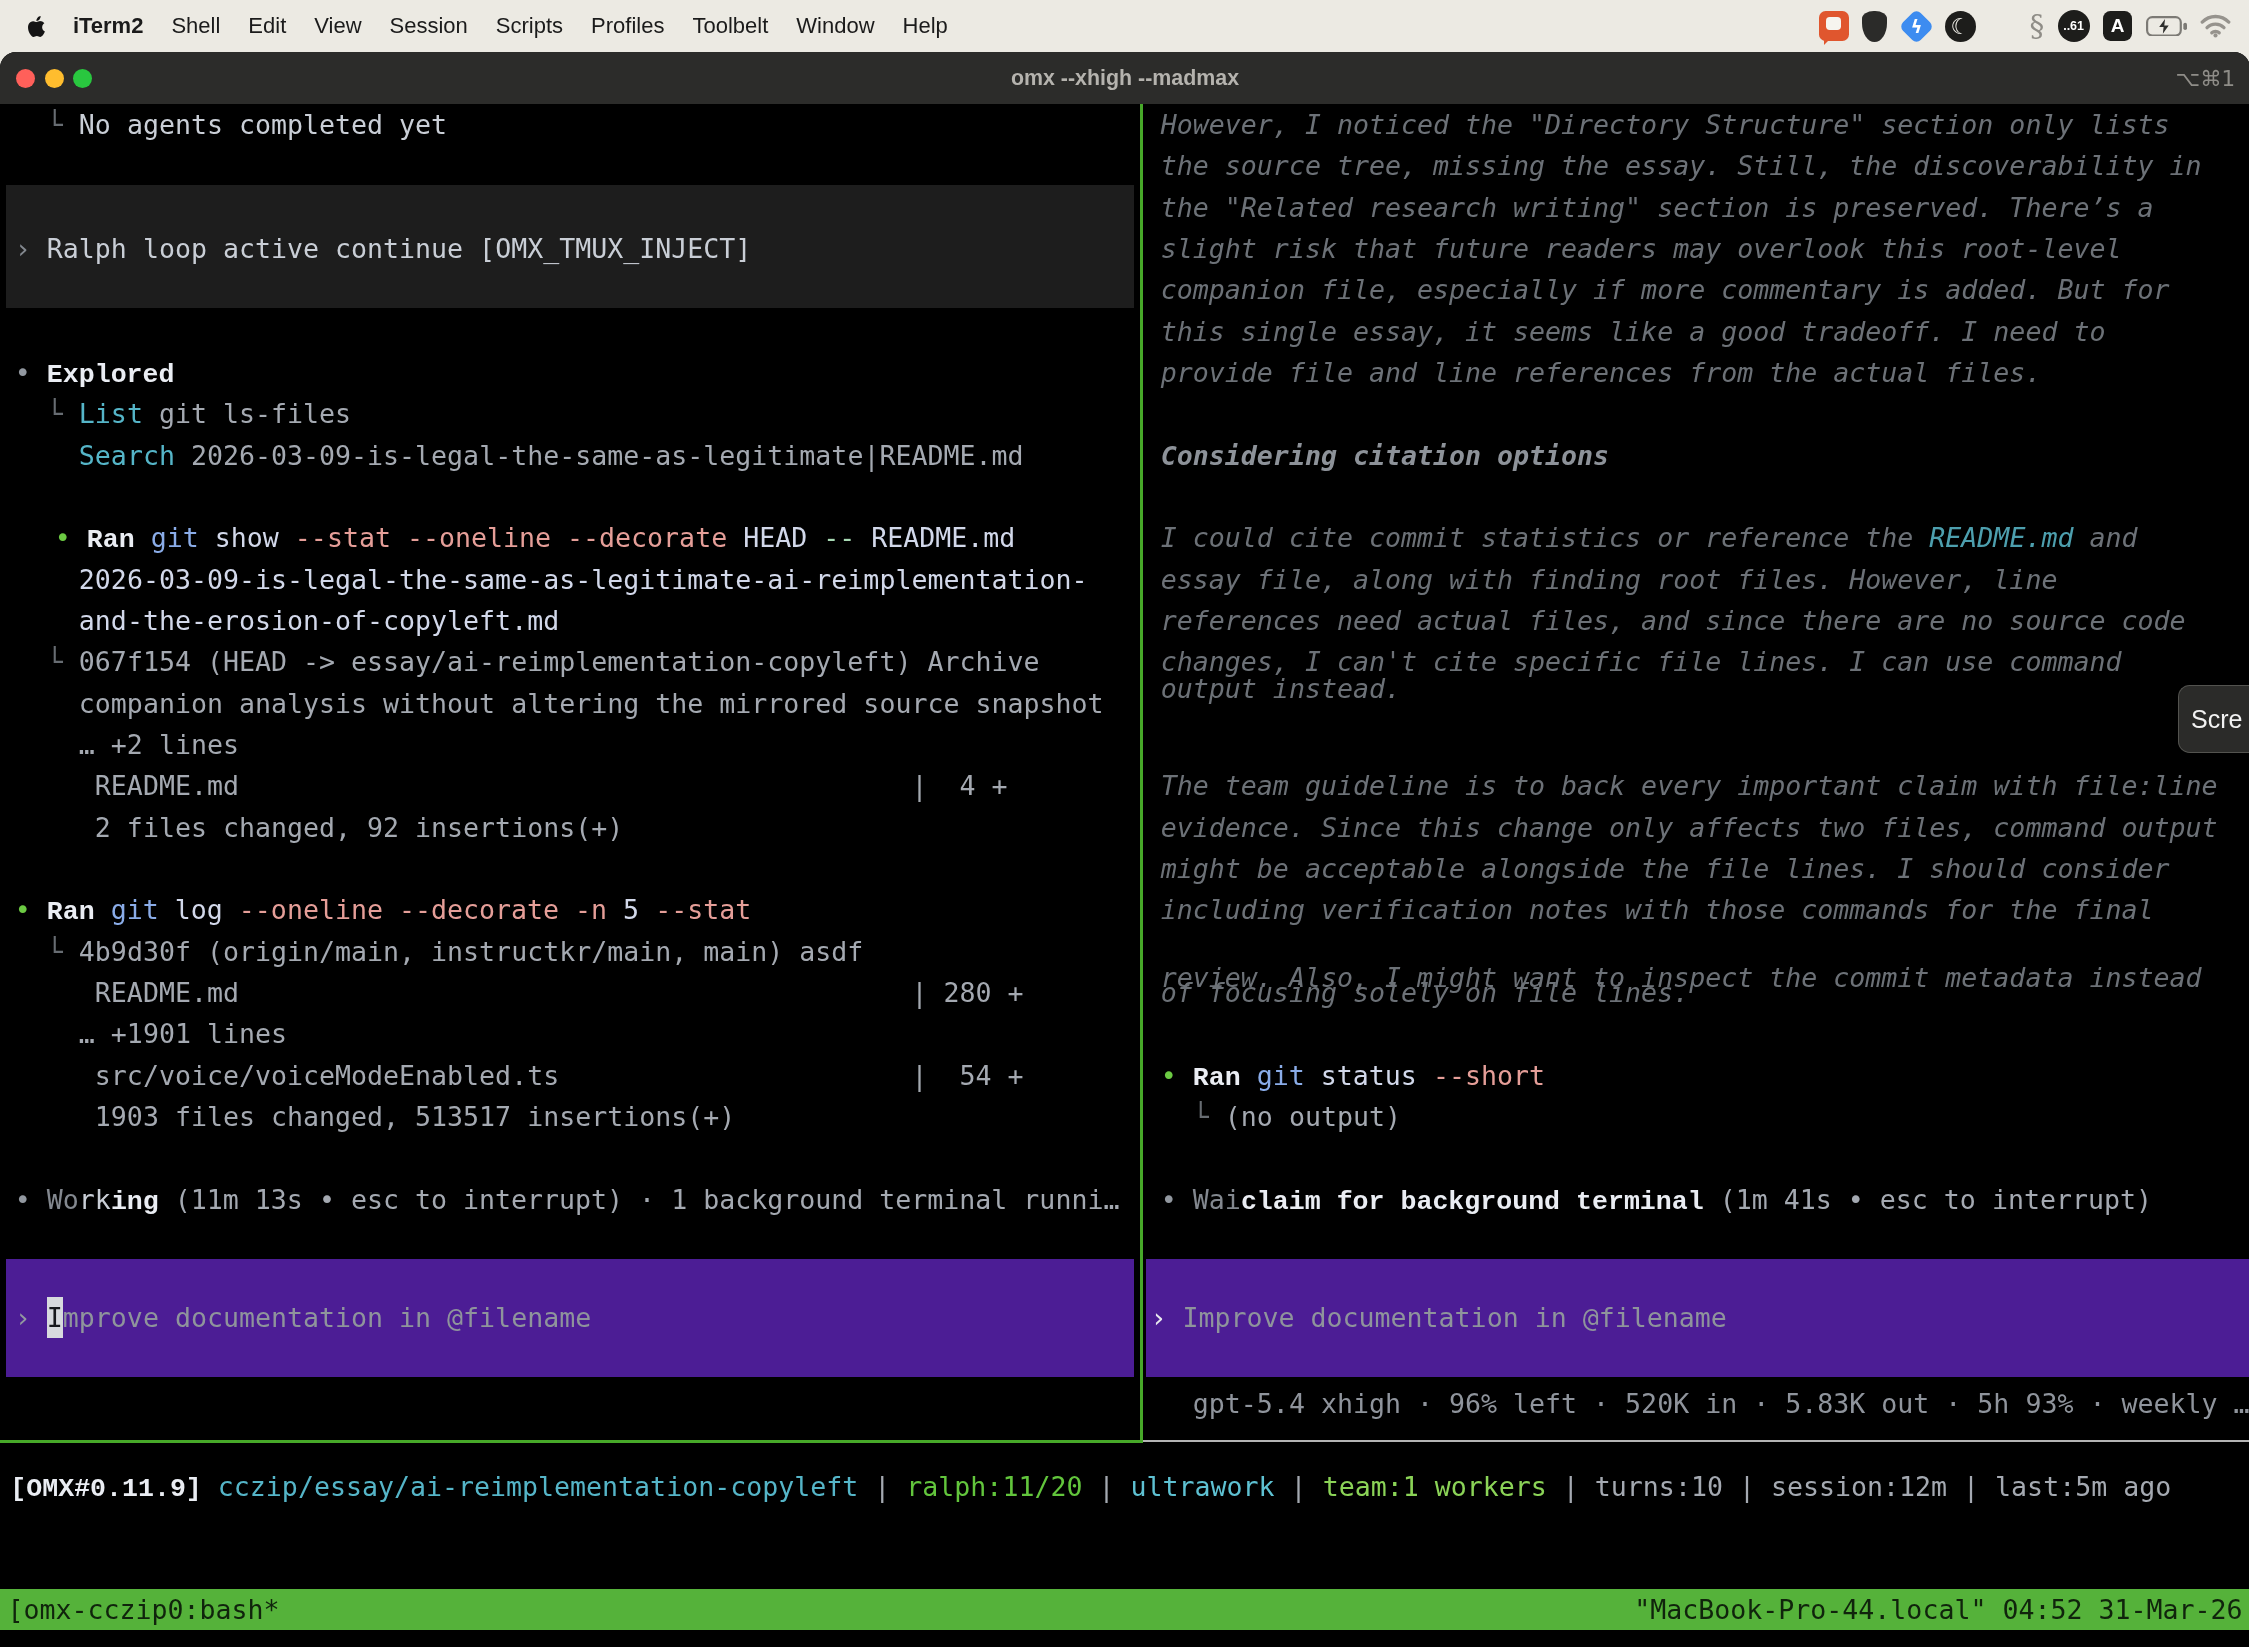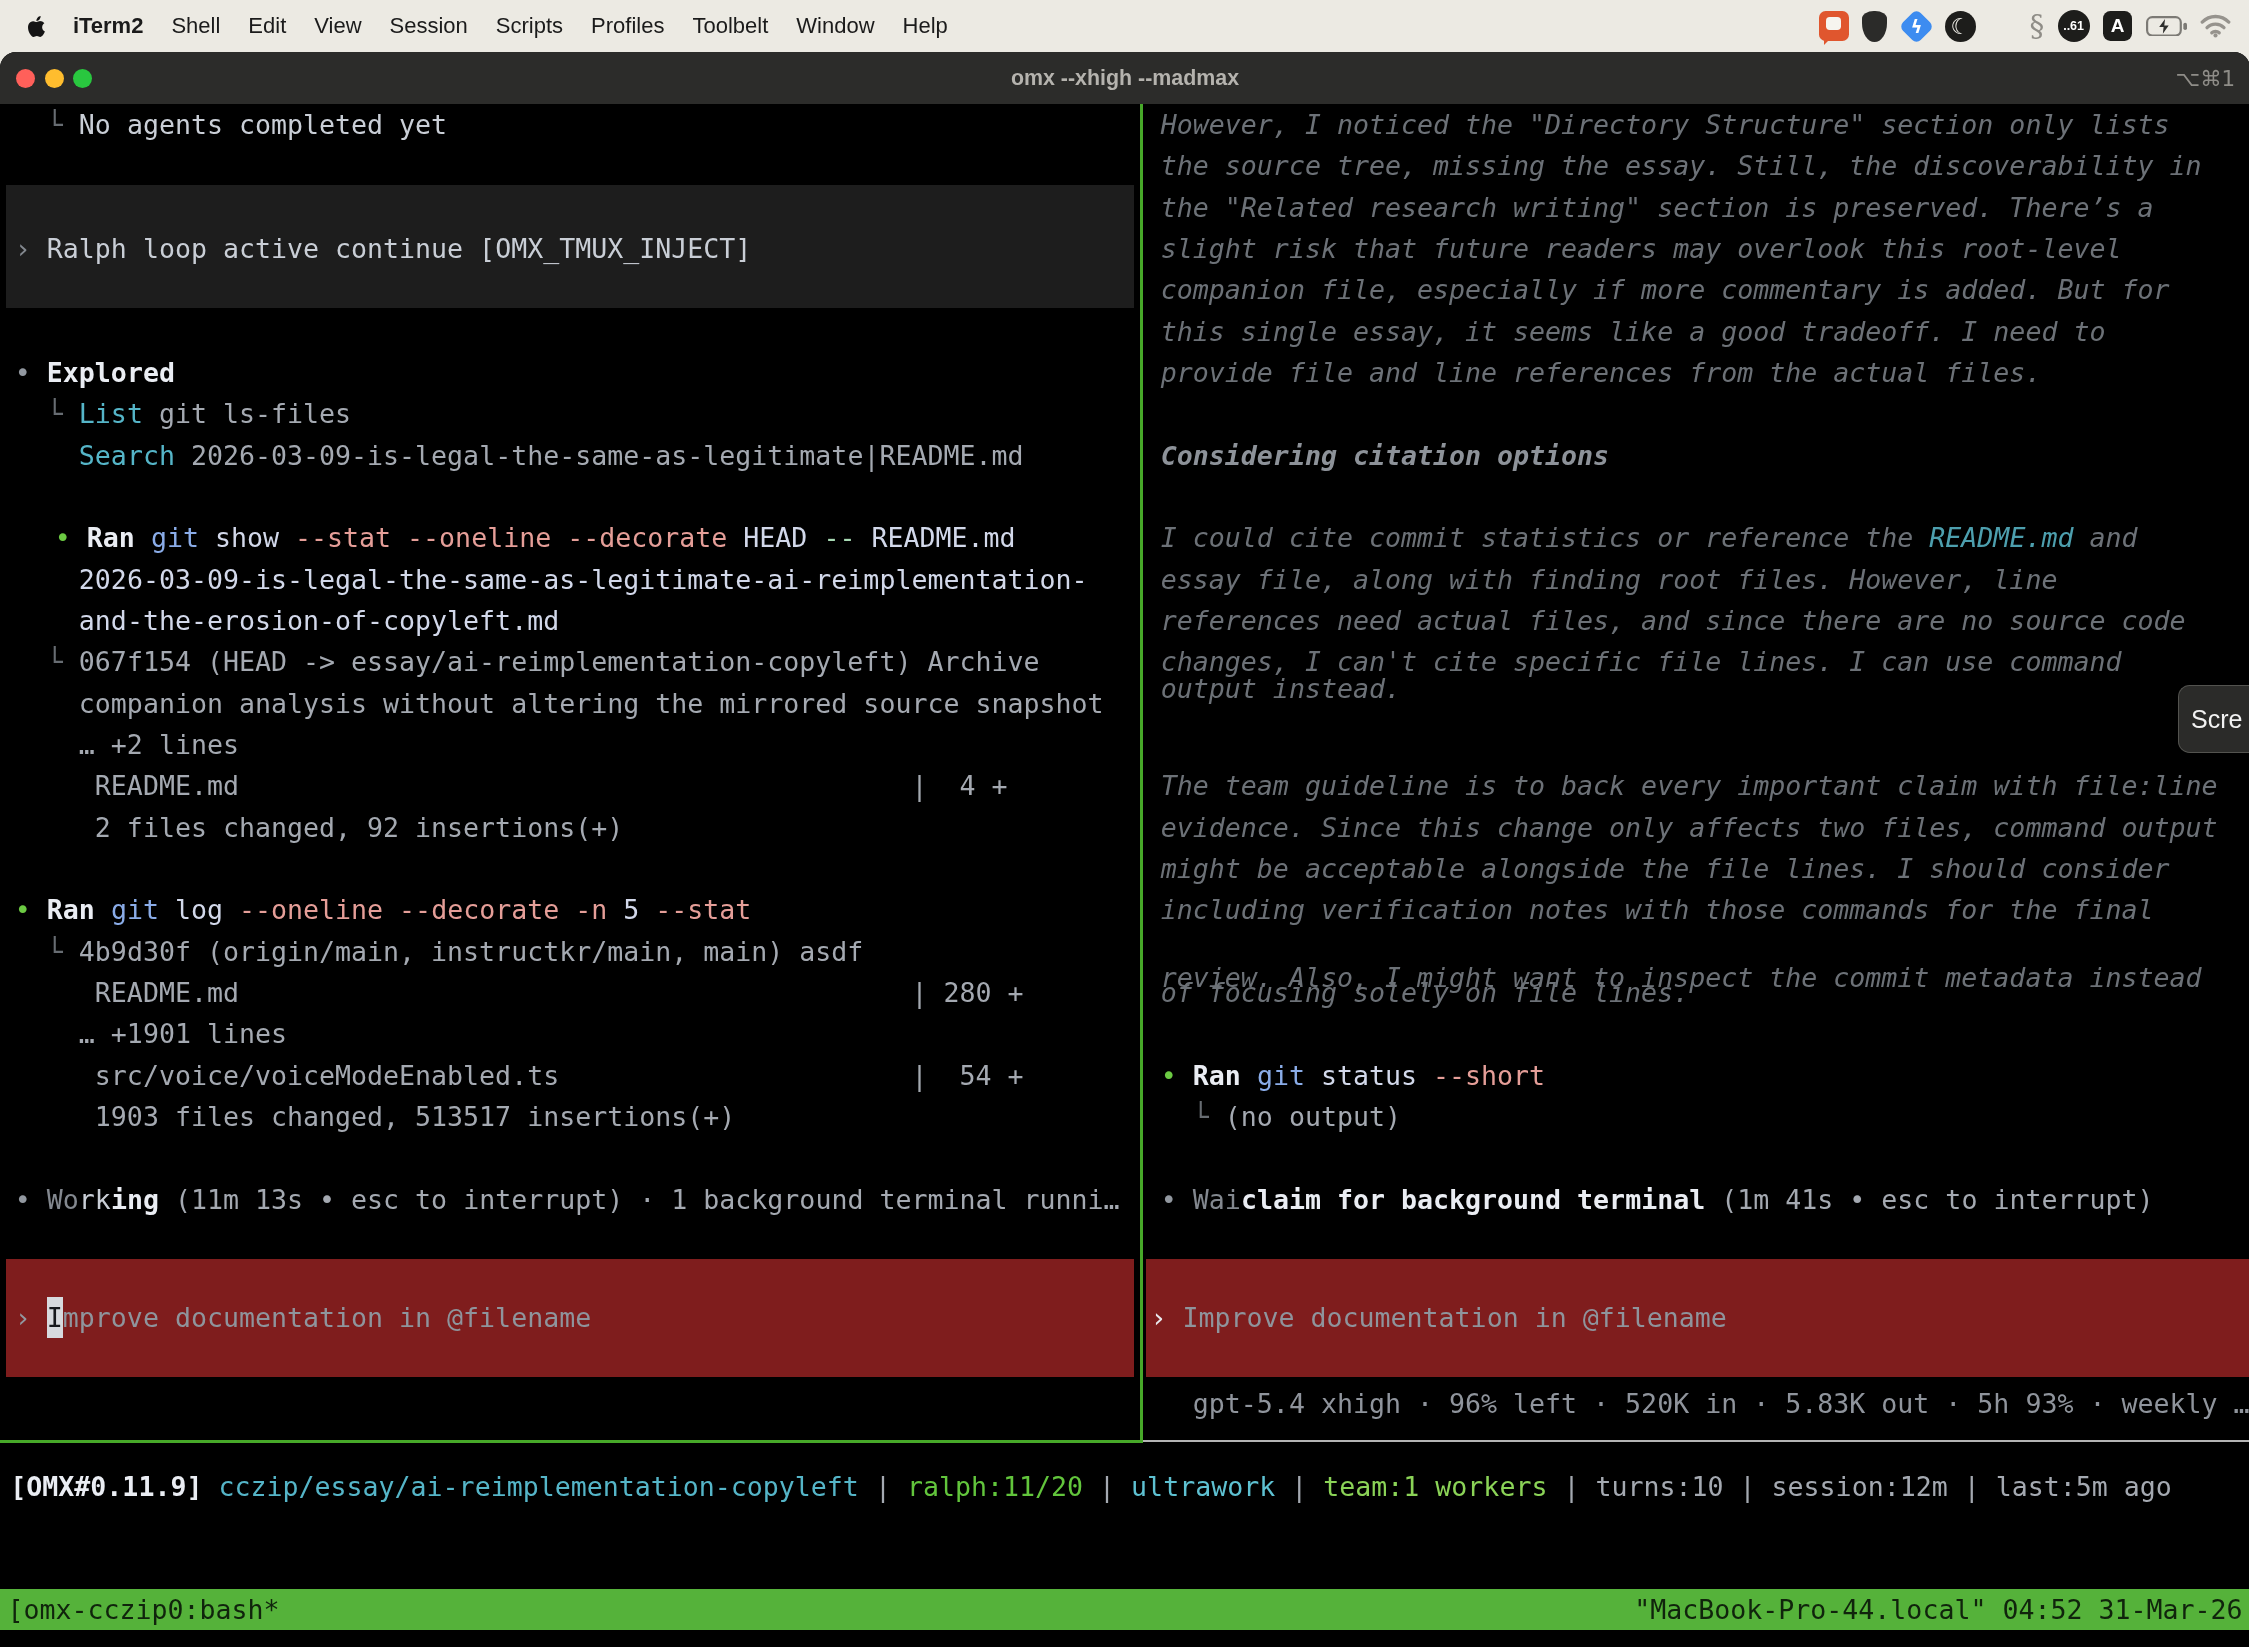--- a/index.html
+++ b/index.html
@@ -60,37 +60,37 @@
   .hline-left{position:absolute;left:0;top:1388px;width:1143px;height:3px;background:#47a829;}
   .hline-right{position:absolute;left:1143px;top:1388px;width:1107px;height:2.2px;background:#b4b4b4;}
 
   .tl{position:absolute;left:14.8px;right:0;white-space:pre;font-size:26.6px;line-height:41px;height:41px;}
   .bold{font-weight:bold;}
 
   .c-fg{color:#a4a9b1;}
   .c-fg2{color:#c9ced6;}
   .c-dim{color:#83888f;}
   .c-dim2{color:#676c72;}
-  .c-white{color:#eaedf3;font-weight:bold;}
+  .c-white{color:#eaedf3;font-weight:bold;font-family:Liberation Mono, monospace;}
   .c-cyan{color:#55b5c8;}
   .c-cyan2{color:#5ec1d2;}
   .c-blue{color:#8aace8;}
   .c-salmon{color:#e59e98;}
   .c-lav{color:#d2d8ea;}
   .c-gdash{color:#a8dab4;}
   .c-bgreen{color:#6cca43;}
   .c-bgray{color:#9298a0;}
   .c-green{color:#62c53c;}
   .c-green2{color:#8bd357;}
   .c-reason{color:#6c7177;font-style:italic;}
   .c-rhead{color:#8d9299;font-style:italic;font-weight:bold;}
   .c-rcyan{color:#4d9fae;font-style:italic;}
 
   .inject-box{position:absolute;left:5.9px;top:81px;width:1128px;height:123px;background:#1d1d1d;}
-  .input-box{position:absolute;top:1155px;height:118px;background:#7f1d1d;}
+  .input-box{position:absolute;top:1155px;height:118px;background:#4c1d95;}
   .input-box.lft{left:5.9px;width:1128px;}
   .input-box.rgt{left:0;width:1104px;}
   .input-line{position:absolute;top:38px;white-space:pre;font-size:26.6px;line-height:41px;}
   .input-box.lft .input-line{left:8.9px;}
   .input-box.rgt .input-line{left:4.4px;}
   .cursor{display:inline-block;background:#d7dade;color:#17191d;}
   .in-prompt{color:#9298a0;}
   .in-prompt.brt{color:#e8eaee;}
   .in-text{color:#8f949c;}
   .status-line{position:absolute;top:1279px;left:14.8px;white-space:pre;font-size:26.6px;line-height:41px;color:#8f949c;}

